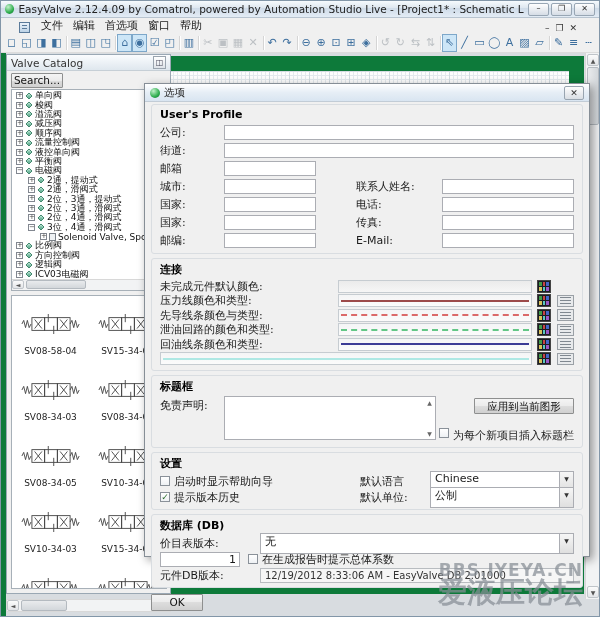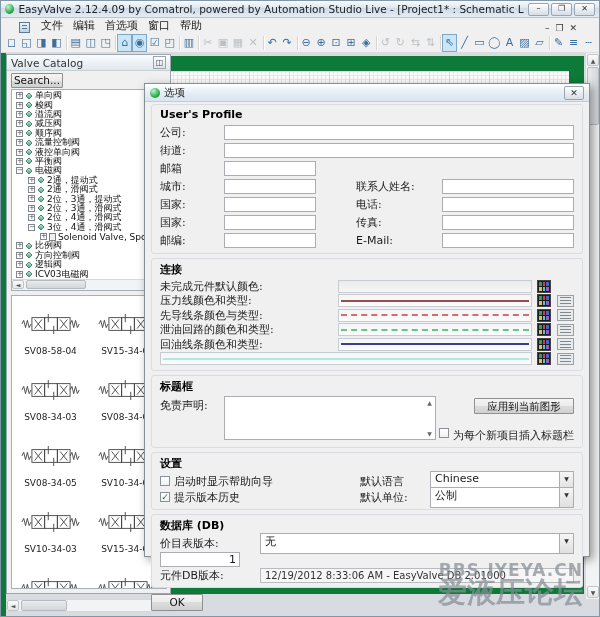--- a/index.html
+++ b/index.html
@@ -762,20 +762,24 @@
         <h3>数据库 (DB)</h3>
         <div class="dbrow">
           <span class="dblabel">价目表版本:</span>
           <span class="dd">
             <span class="val">无</span>
             <span class="darr">▼</span>
           </span>
         </div>
         <div class="dbrow">
           <span class="tinput factor-input">1</span>
+          <span class="dbcb">
+            <span class="cbox"></span>
+            <span>在生成报告时提示总体系数</span>
+          </span>
         </div>
         <div class="dbrow">
           <span class="dblabel">元件DB版本:</span>
           <span class="ro-field">12/19/2012 8:33:06 AM  -  EasyValve DB 2.01000</span>
         </div>
       </div>
 
       <div class="btnrow">
         <span class="btn dlg-btn">OK</span>
         <span class="btn dlg-btn">取消</span>

